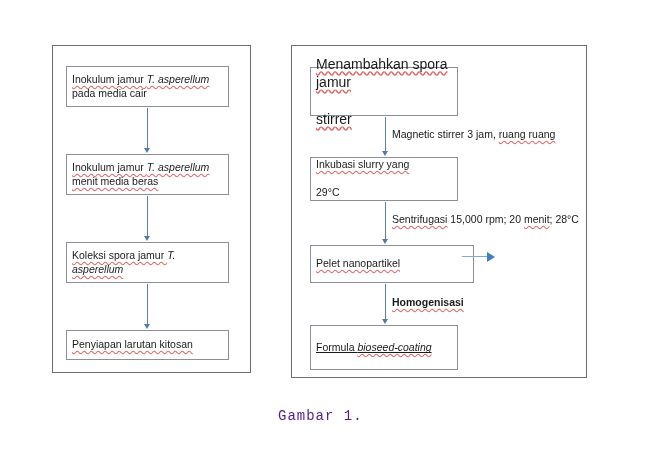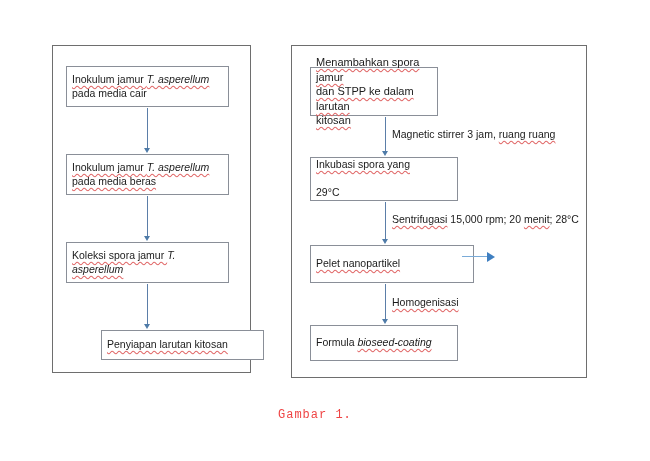--- a/index.html
+++ b/index.html
@@ -83,104 +83,104 @@
     color: #1a1a1a;
     line-height: 1.2;
   }
 
   
   #caption {
     position: absolute;
     left: 278px;
     top: 408px;
     font-family: "Liberation Mono", monospace;
-    font-size: 12px;
+    font-size: 14px;
     letter-spacing: 1px;
-    color: #ef4444;
+    color: #4c1d95;
   }
 </style>
 </head>
 <body>
 
 <div class="panel" id="panel-left"></div>
 
 <div class="node" style="left:66px; top:66px; width:163px; height:41px; font-size:10.5px;">
   <span class="txt">
     <span class="sp">Inokulum jamur </span><span class="it sp">T. asperellum</span><br>
     <span>pada media cair</span>
   </span>
 </div>
 <div class="vline" style="left:147px; top:108px; height:42px;"></div>
 <div class="vhead" style="left:144px; top:148px;"></div>
 
 <div class="node" style="left:66px; top:154px; width:163px; height:41px; font-size:10.5px;">
   <span class="txt">
     <span class="sp">Inokulum jamur </span><span class="it sp">T. asperellum</span><br>
-    <span class="sp">pada media beras</span>
+    <span class="sp">menit media beras</span>
   </span>
 </div>
 <div class="vline" style="left:147px; top:196px; height:42px;"></div>
 <div class="vhead" style="left:144px; top:236px;"></div>
 
 <div class="node" style="left:66px; top:242px; width:163px; height:41px; font-size:10.5px;">
   <span class="txt">
     <span class="sp">Koleksi spora jamur </span><span class="it">T.</span><br>
     <span class="it sp">asperellum</span>
   </span>
 </div>
 <div class="vline" style="left:147px; top:284px; height:42px;"></div>
 <div class="vhead" style="left:144px; top:324px;"></div>
 
-<div class="node" style="left:66px; top:330px; width:163px; height:30px; font-size:10.5px;margin-left:35px;">
+<div class="node" style="left:66px; top:330px; width:163px; height:30px; font-size:10.5px;">
   <span class="txt">
     <span class="sp">Penyiapan larutan kitosan</span>
   </span>
 </div>
 
 <div class="panel" id="panel-right"></div>
 
-<div class="node" style="left:310px; top:67px; width:128px; height:49px; font-size:11px;">
+<div class="node" style="left:310px; top:67px; width:148px; height:49px; font-size:14px;">
   <span class="txt">
     <span class="sp">Menambahkan spora jamur</span><br>
-    <span class="sp">dan STPP ke dalam larutan</span><br>
-    <span class="sp">kitosan</span>
+    <br>
+    <span class="sp">stirrer</span>
   </span>
 </div>
 <div class="vline" style="left:385px; top:117px; height:36px;"></div>
 <div class="vhead" style="left:382px; top:151px;"></div>
 <div class="elabel" style="left:392px; top:128px;">
   <span>Magnetic stirrer 3 jam, </span><span class="sp">ruang ruang</span>
 </div>
 
 <div class="node" style="left:310px; top:157px; width:148px; height:44px; font-size:10.5px;">
   <span class="txt">
-    <span class="sp">Inkubasi spora yang</span><br>
+    <span class="sp">Inkubasi slurry yang</span><br>
     <br>
     <span>29°C</span>
   </span>
 </div>
 <div class="vline" style="left:385px; top:202px; height:39px;"></div>
 <div class="vhead" style="left:382px; top:239px;"></div>
 <div class="elabel" style="left:392px; top:213px;">
   <span class="sp">Sentrifugasi</span><span> 15,000 rpm; 20 </span><span class="sp">menit</span><span>; 28°C</span>
 </div>
 
 <div class="node" style="left:310px; top:245px; width:164px; height:38px; font-size:10.5px;">
   <span class="txt">
     <span class="sp">Pelet nanopartikel</span>
   </span>
 </div>
 <div class="hline" style="left:462px; top:256px; width:26px;"></div>
 <div class="hhead" style="left:487px; top:252px;"></div>
 
 <div class="vline" style="left:385px; top:284px; height:37px;"></div>
 <div class="vhead" style="left:382px; top:319px;"></div>
-<div class="elabel" style="left:392px; top:296px;">
+<div class="elabel" style="left:392px; top:296px;font-weight:bold;">
   <span class="sp">Homogenisasi</span>
 </div>
 
-<div class="node" style="left:310px; top:325px; width:148px; height:36px; font-size:10.5px;">
+<div class="node" style="left:310px; top:325px; width:148px; height:45px; font-size:10.5px;text-decoration:underline;">
   <span class="txt">
     <span>Formula </span><span class="it sp">bioseed-coating</span>
   </span>
 </div>
 
 <div id="caption">Gambar 1.</div>
 
 </body></html>

